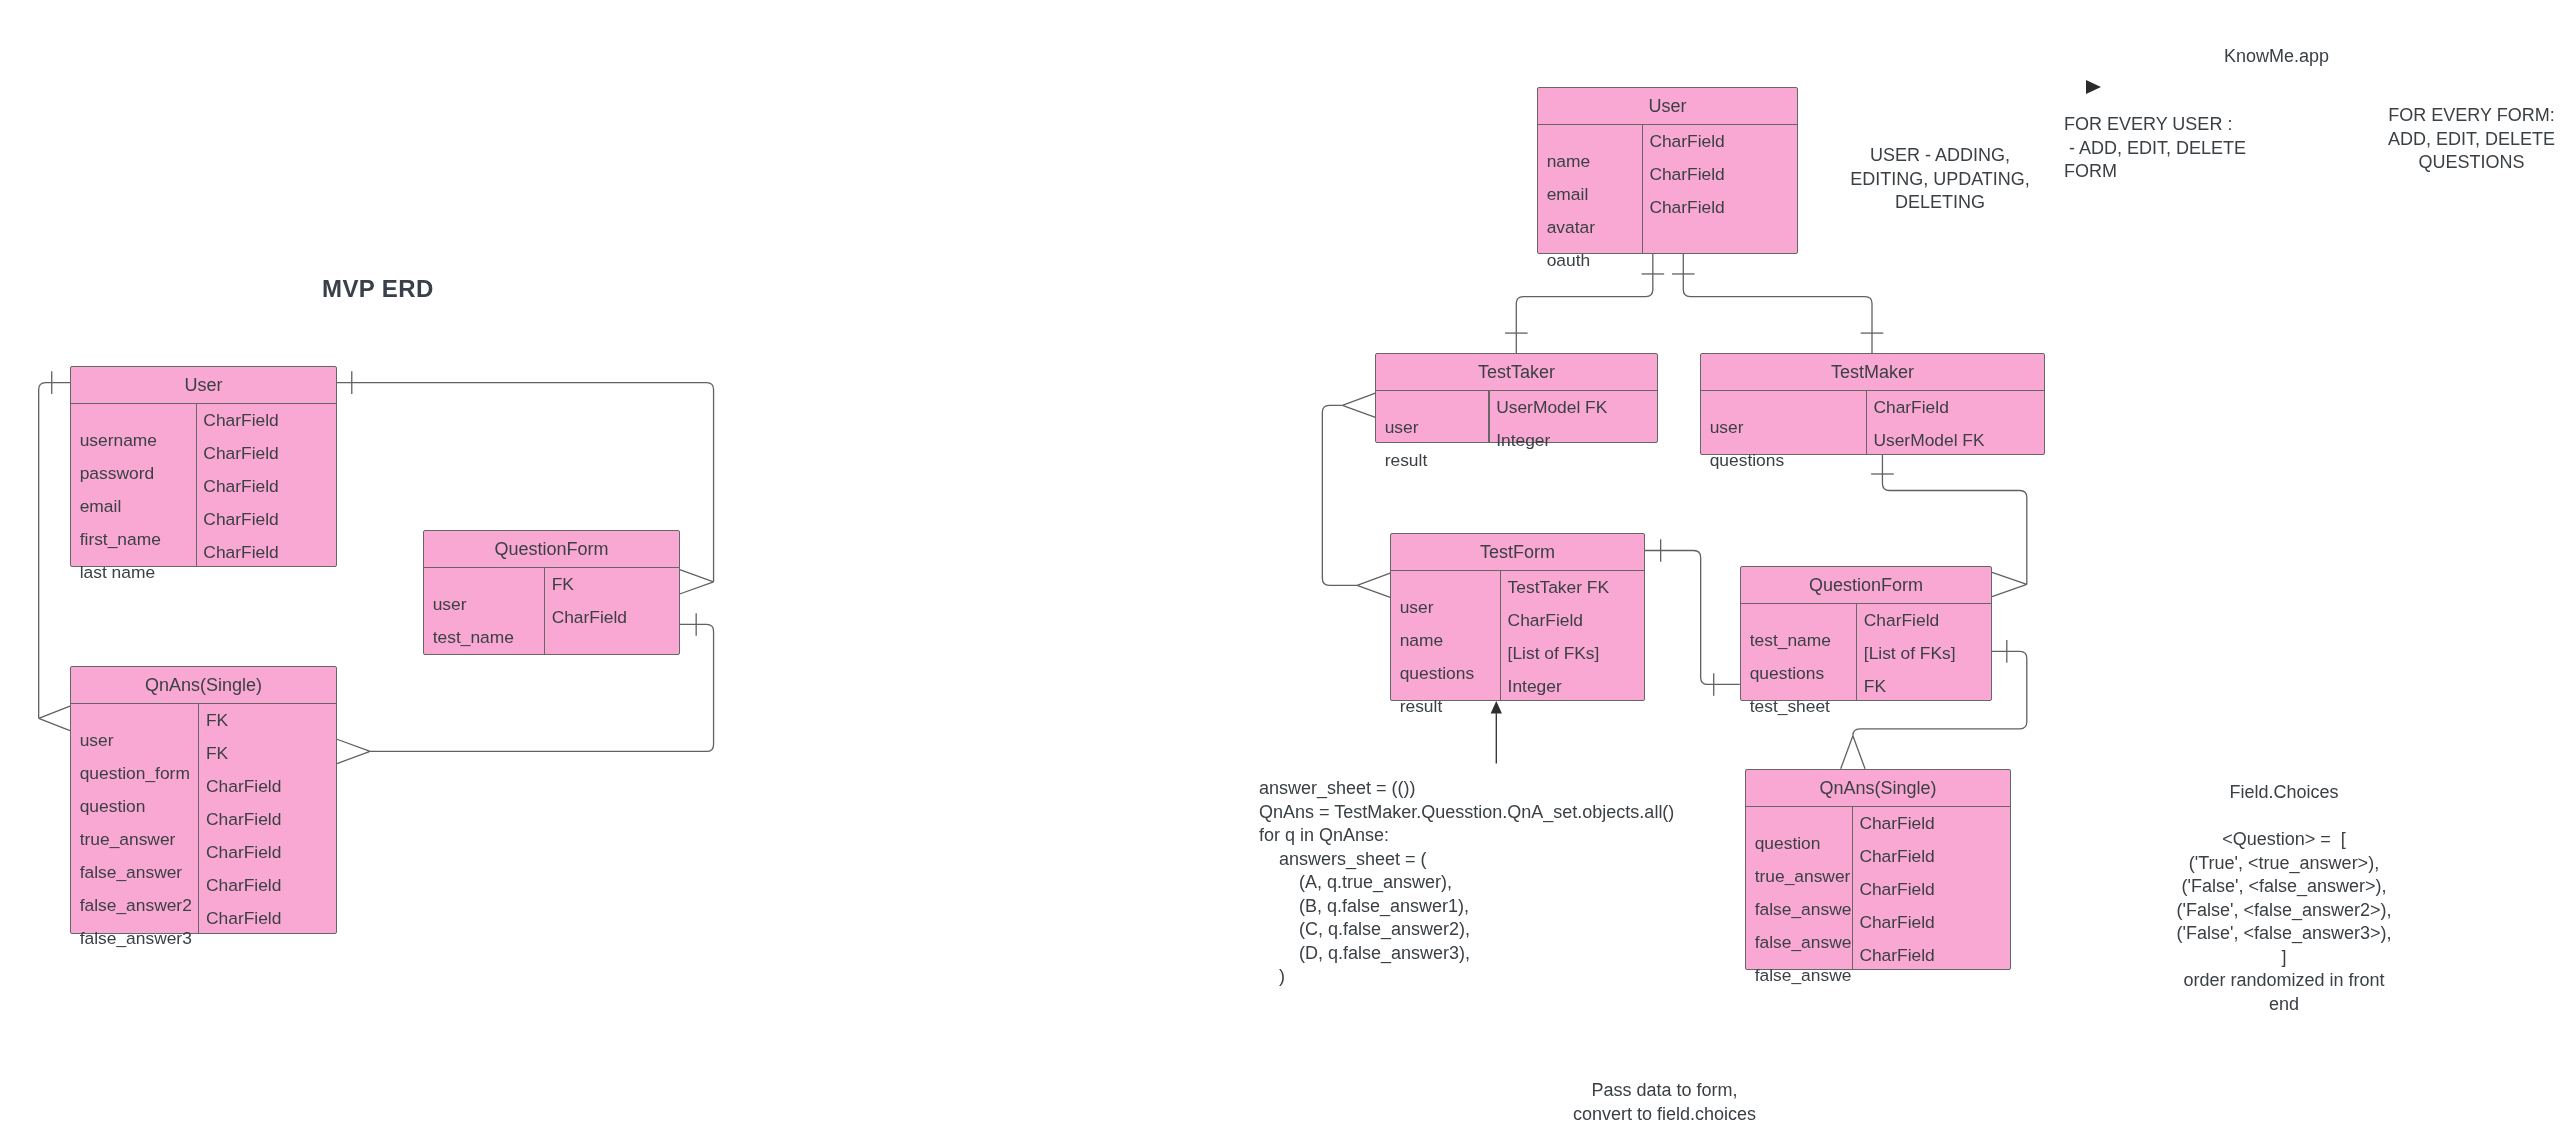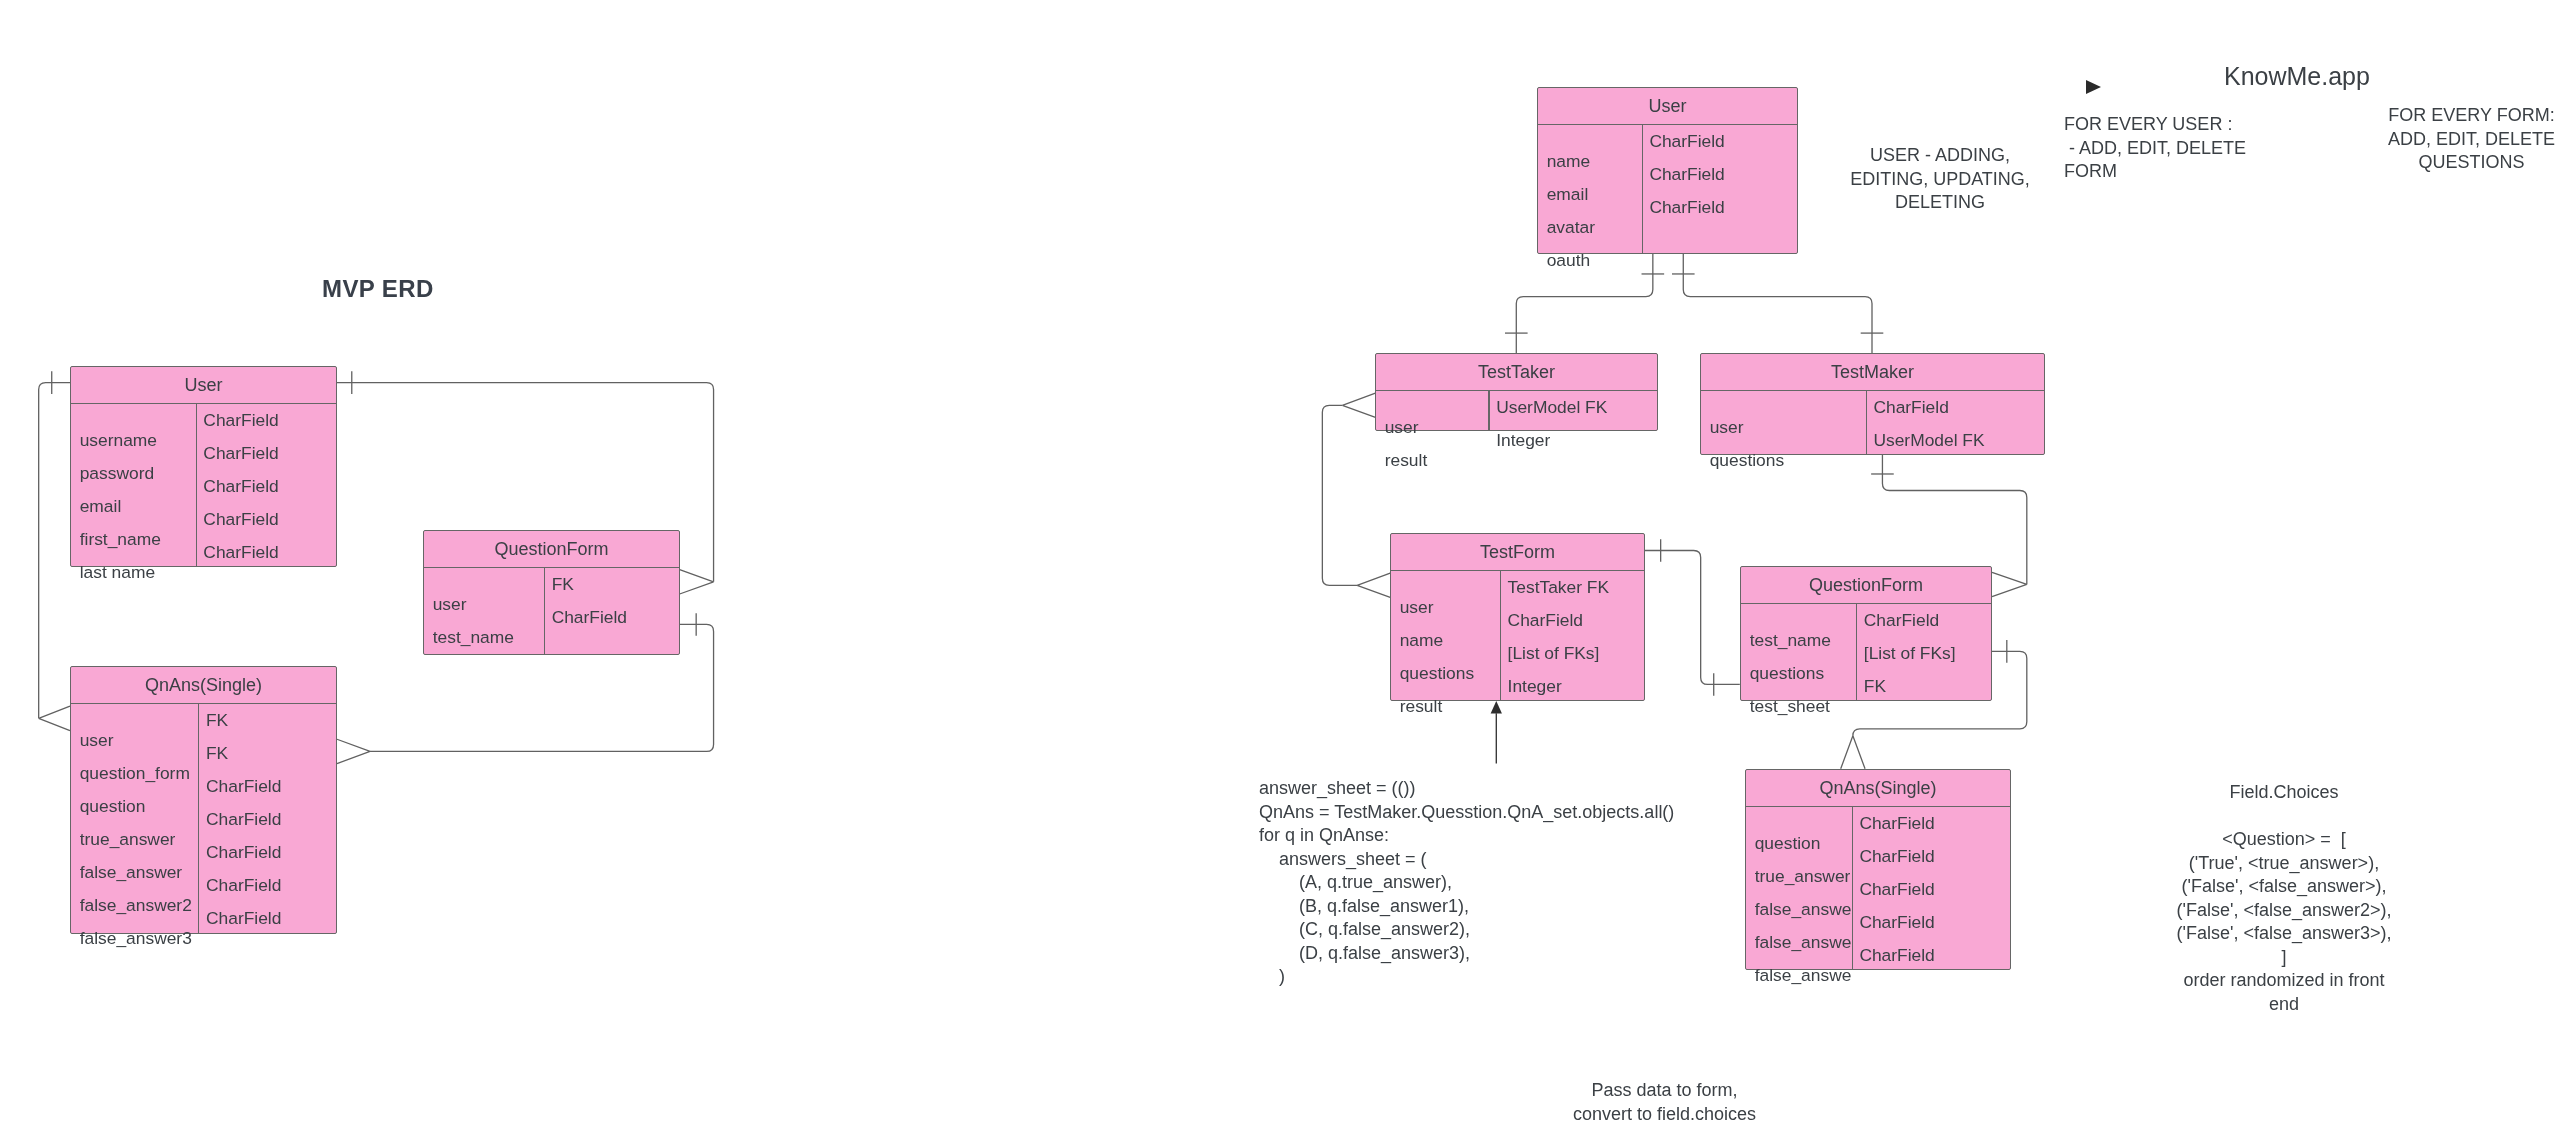--- a/index.html
+++ b/index.html
@@ -38,21 +38,21 @@
     background:#666666;
   }
   .t-row{height:33px;display:flex;align-items:center;}
   .t-field{flex:0 0 var(--dv);padding-left:8.7px;box-sizing:border-box;overflow:hidden;white-space:nowrap;margin-top:40px;}
   .t-type{flex:1;padding-left:7.8px;box-sizing:border-box;white-space:nowrap;}
 
   .note{position:absolute;font-size:18px;line-height:23.5px;}
   .note.center{text-align:center;}
   .tline{min-height:23.5px;white-space:pre;}
   #erd-title{position:absolute;left:322px;top:275px;font-size:24px;font-weight:bold;color:#39404a;letter-spacing:0.4px;}
-  #app-title{position:absolute;left:2224px;top:46px;font-size:25px;margin-top:16px;}
+  #app-title{position:absolute;left:2224px;top:46px;font-size:18px;}
   #note-user-crud{left:1827px;top:104px;width:226px;margin-top:40px;}
   #note-every-user{left:2064px;top:113px;}
   #note-every-form{left:2365px;top:104px;width:213px;}
   #code-block{left:1259px;top:777px;font-size:18px;line-height:23.5px;}
   #field-choices{left:2149px;top:781px;width:270px;}
   #pass-data{left:1556px;top:1079px;width:217px;}
   #pointer{
     position:absolute;left:2086px;top:80px;
     width:0;height:0;
     border-left:15px solid #2a2a2a;
@@ -216,21 +216,21 @@
     <div class="t-row">
         <span class="t-field">avatar</span>
         <span class="t-type">CharField</span>
       </div>
     <div class="t-row">
         <span class="t-field">oauth</span>
         <span class="t-type"></span>
       </div>
   </div>
 
-  <div class="table" style="left:1375px;top:353px;width:283px;height:78px;--dv:40%">
+  <div class="table" style="left:1375px;top:353px;width:283px;height:90px;--dv:40%">
     <div class="t-title">TestTaker</div>
     <div class="t-sep"></div>
     <div class="t-row">
         <span class="t-field">user</span>
         <span class="t-type">UserModel FK</span>
       </div>
     <div class="t-row">
         <span class="t-field">result</span>
         <span class="t-type">Integer</span>
       </div>

